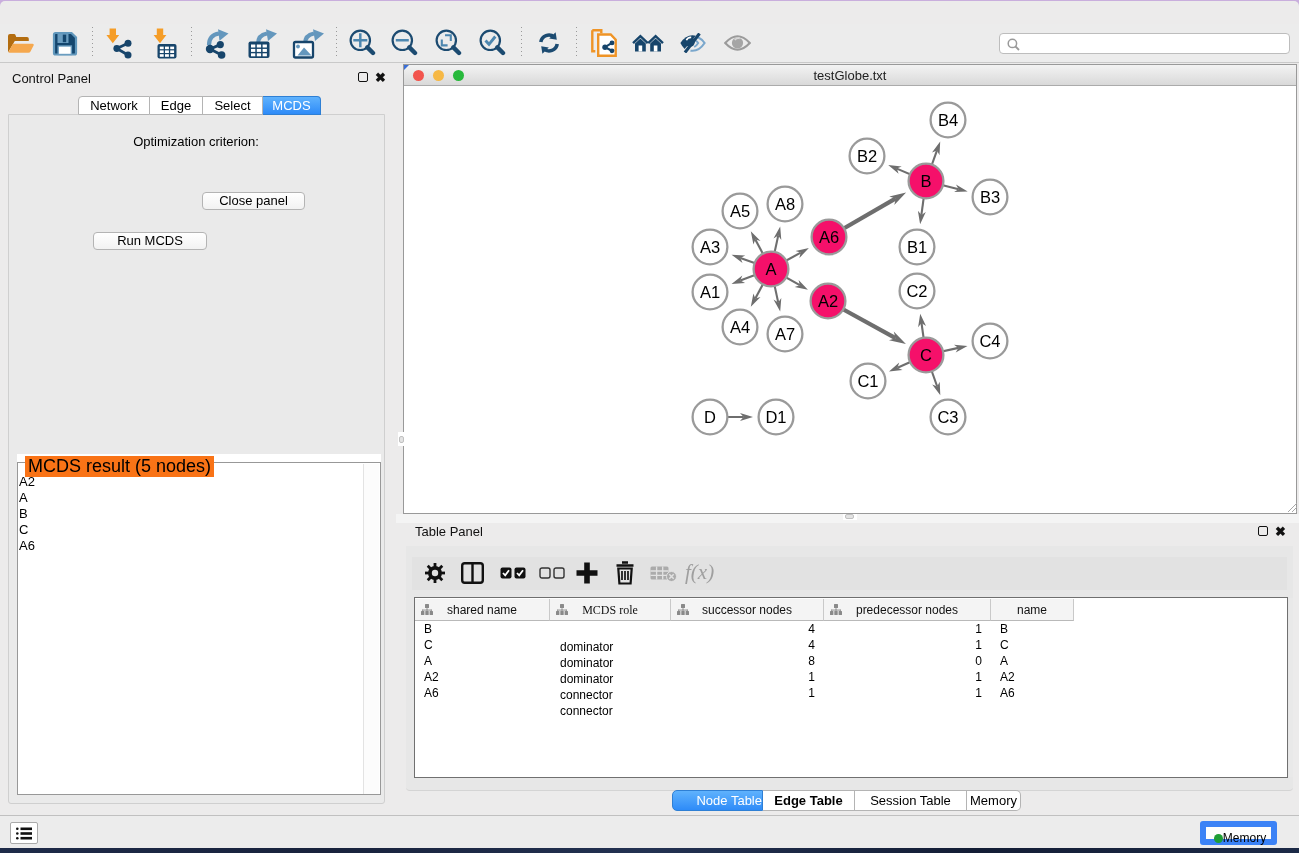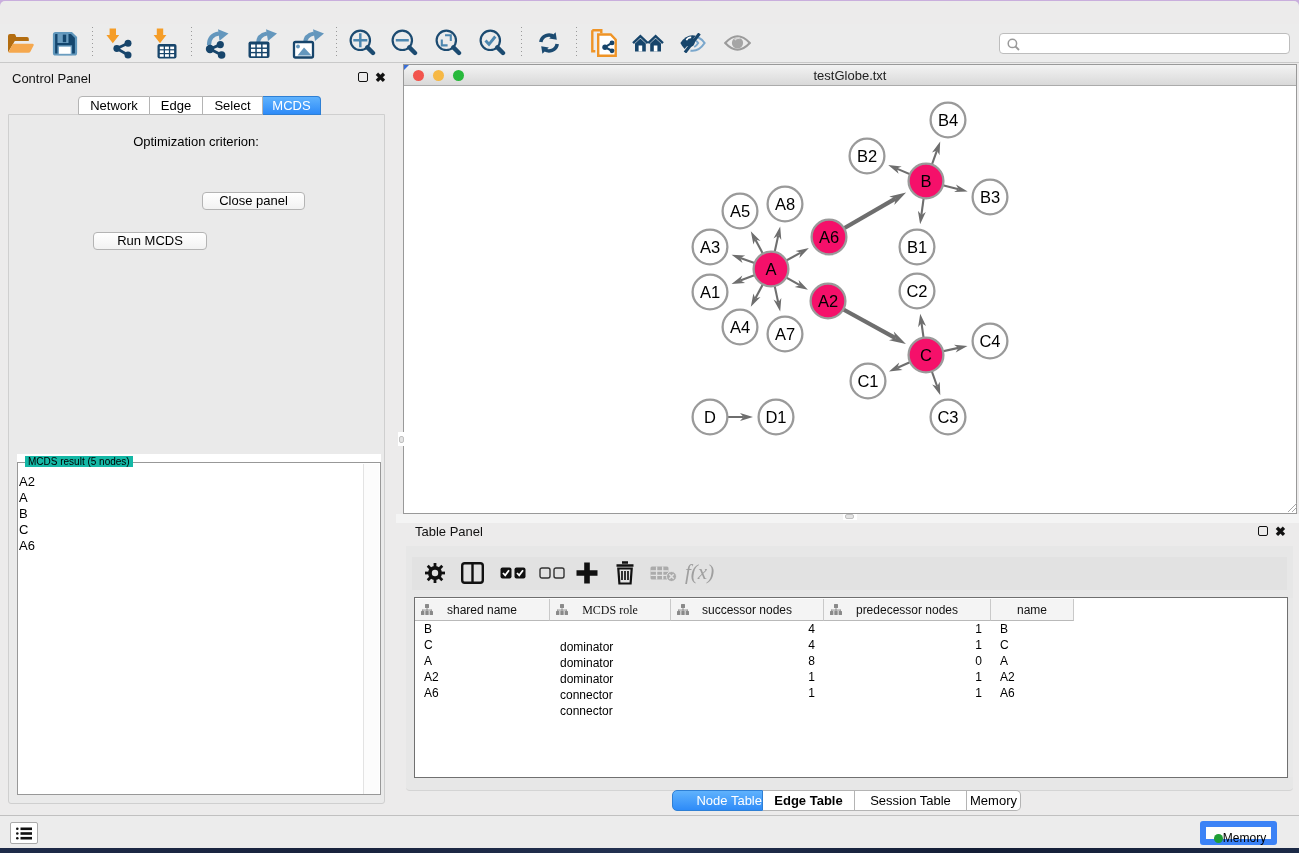--- a/index.html
+++ b/index.html
@@ -41,21 +41,21 @@
 #dd .txt { position:absolute; left:13px; top:2px; font-size:13px; color:#000; }
 #dd .step { position:absolute; right:-1px; top:-1px; width:20px; height:21px; border-radius:0 4.5px 4.5px 0;
   background:linear-gradient(#6cb8fe,#2e8bf8); }
 .btn { background:linear-gradient(#ffffff,#f2f2f2); border:1px solid #b4b4b4; border-radius:4px;
   font-size:13px; color:#000; text-align:center; }
 #btn-run { left:93px; top:191px; width:114px; height:18px; line-height:16px;margin-top:40px;}
 #btn-close { left:202px; top:191px; width:103px; height:18px; line-height:16px;}
 
 #mcds-box { left:17px; top:453px; width:364px; height:341px; background:#fff; }
 #mcds-border { left:17px; top:461px; width:364px; height:333px; border:1px solid #989898; }
-#mcds-legend { left:25px; top:455px; background:#14b8a6; font-size:10px; color:#000; padding:0 3px; }
+#mcds-legend { left:25px; top:455px; background:#f97316; font-size:18px; color:#000; padding:0 3px; }
 #mcds-list { left:19px; top:473px; font-size:13px; color:#000; line-height:16px; }
 #mcds-scroll { left:363px; top:463px; width:16px; height:330px; background:#fcfcfc; border-left:1px solid #e3e3e3; }
 
 #netwin { left:403px; top:63px; width:894px; height:450px; background:#fff; border:1px solid #999; }
 #netwin-tb { left:0px; top:0px; width:892px; height:21px; background:linear-gradient(#f3f3f3,#d9d9d9); border-bottom:1px solid #ababab;}
 #netwin-tb .t1 { left:9px;  background:#f2544d; top:5px; width:11px; height:11px;}
 #netwin-tb .t2 { left:29px; background:#f6b845; top:5px; width:11px; height:11px;}
 #netwin-tb .t3 { left:49px; background:#28b93c; top:5px; width:11px; height:11px;}
 #netwin-title { left:0; top:0; width:892px; height:21px; text-align:center; line-height:21px; font-size:13px; color:#222; }
 #corner-tick { left:0px; top:0px; width:0; height:0; border-left:5px solid #3a6fd8; border-bottom:5px solid transparent; border-top:0; }

